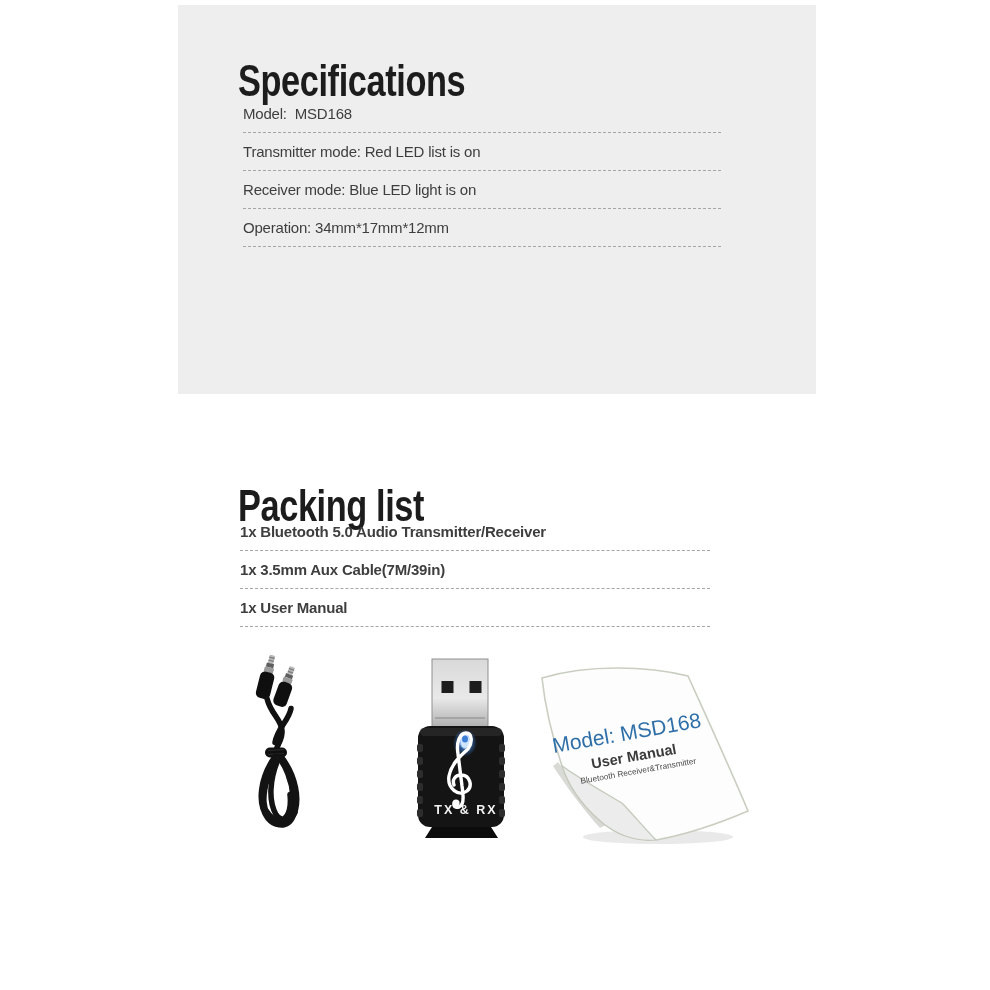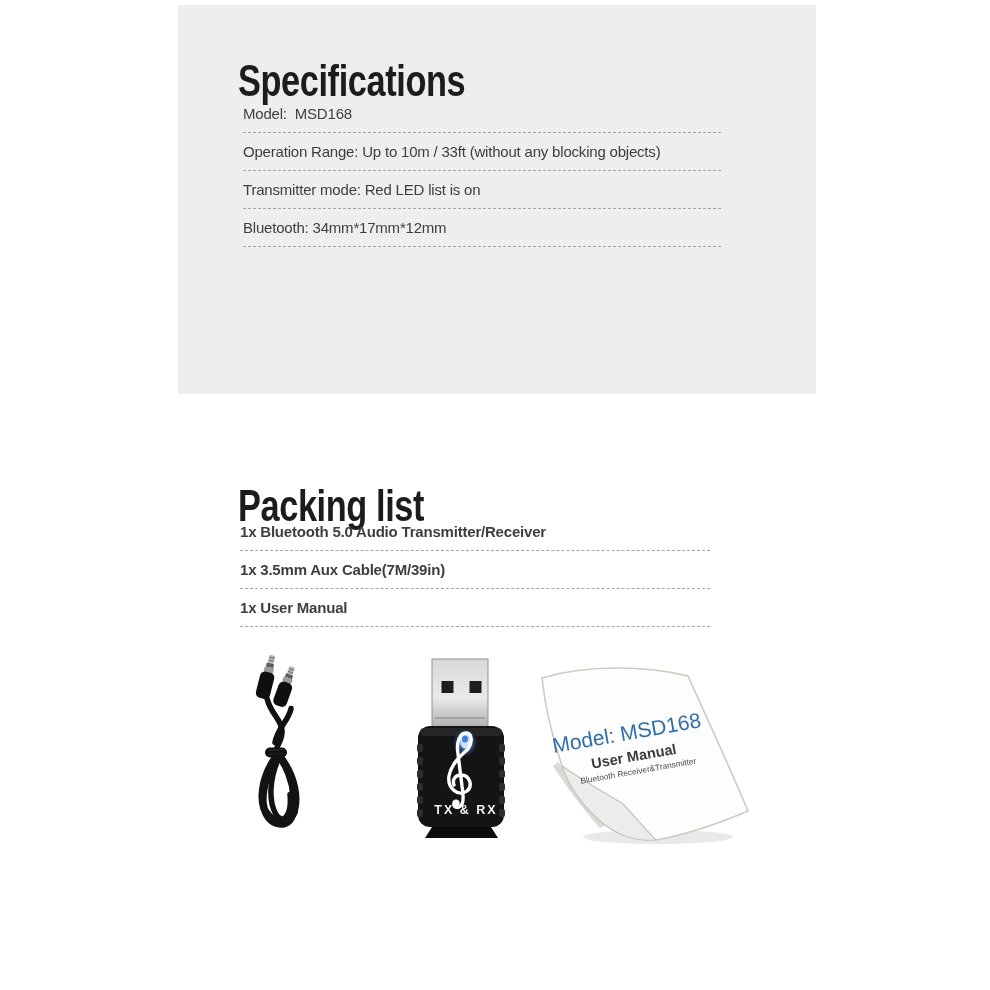--- a/index.html
+++ b/index.html
@@ -35,27 +35,27 @@
 <div class="stage">
 
   <section class="spec-panel">
     <h1 class="section-title spec-title">Specifications</h1>
 
     <div class="rule-list spec-list">
       <div class="rule-row">
           <span>Model:  MSD168</span>
         </div>
       <div class="rule-row">
-          <span>Operation Range: Up to 10m / 33ft (without any blocking objects)</span>
-        </div>
-      <div class="rule-row">
           <span>Transmitter mode: Red LED list is on</span>
         </div>
       <div class="rule-row">
-          <span>Bluetooth: 34mm*17mm*12mm</span>
+          <span>Receiver mode: Blue LED light is on</span>
+        </div>
+      <div class="rule-row">
+          <span>Operation: 34mm*17mm*12mm</span>
         </div>
     </div>
   </section>
 
   <h2 class="section-title packing-title">Packing list</h2>
 
   <div class="rule-list packing-list">
     <div class="rule-row">
         <span>1x Bluetooth 5.0 Audio Transmitter/Receiver</span>
       </div>

